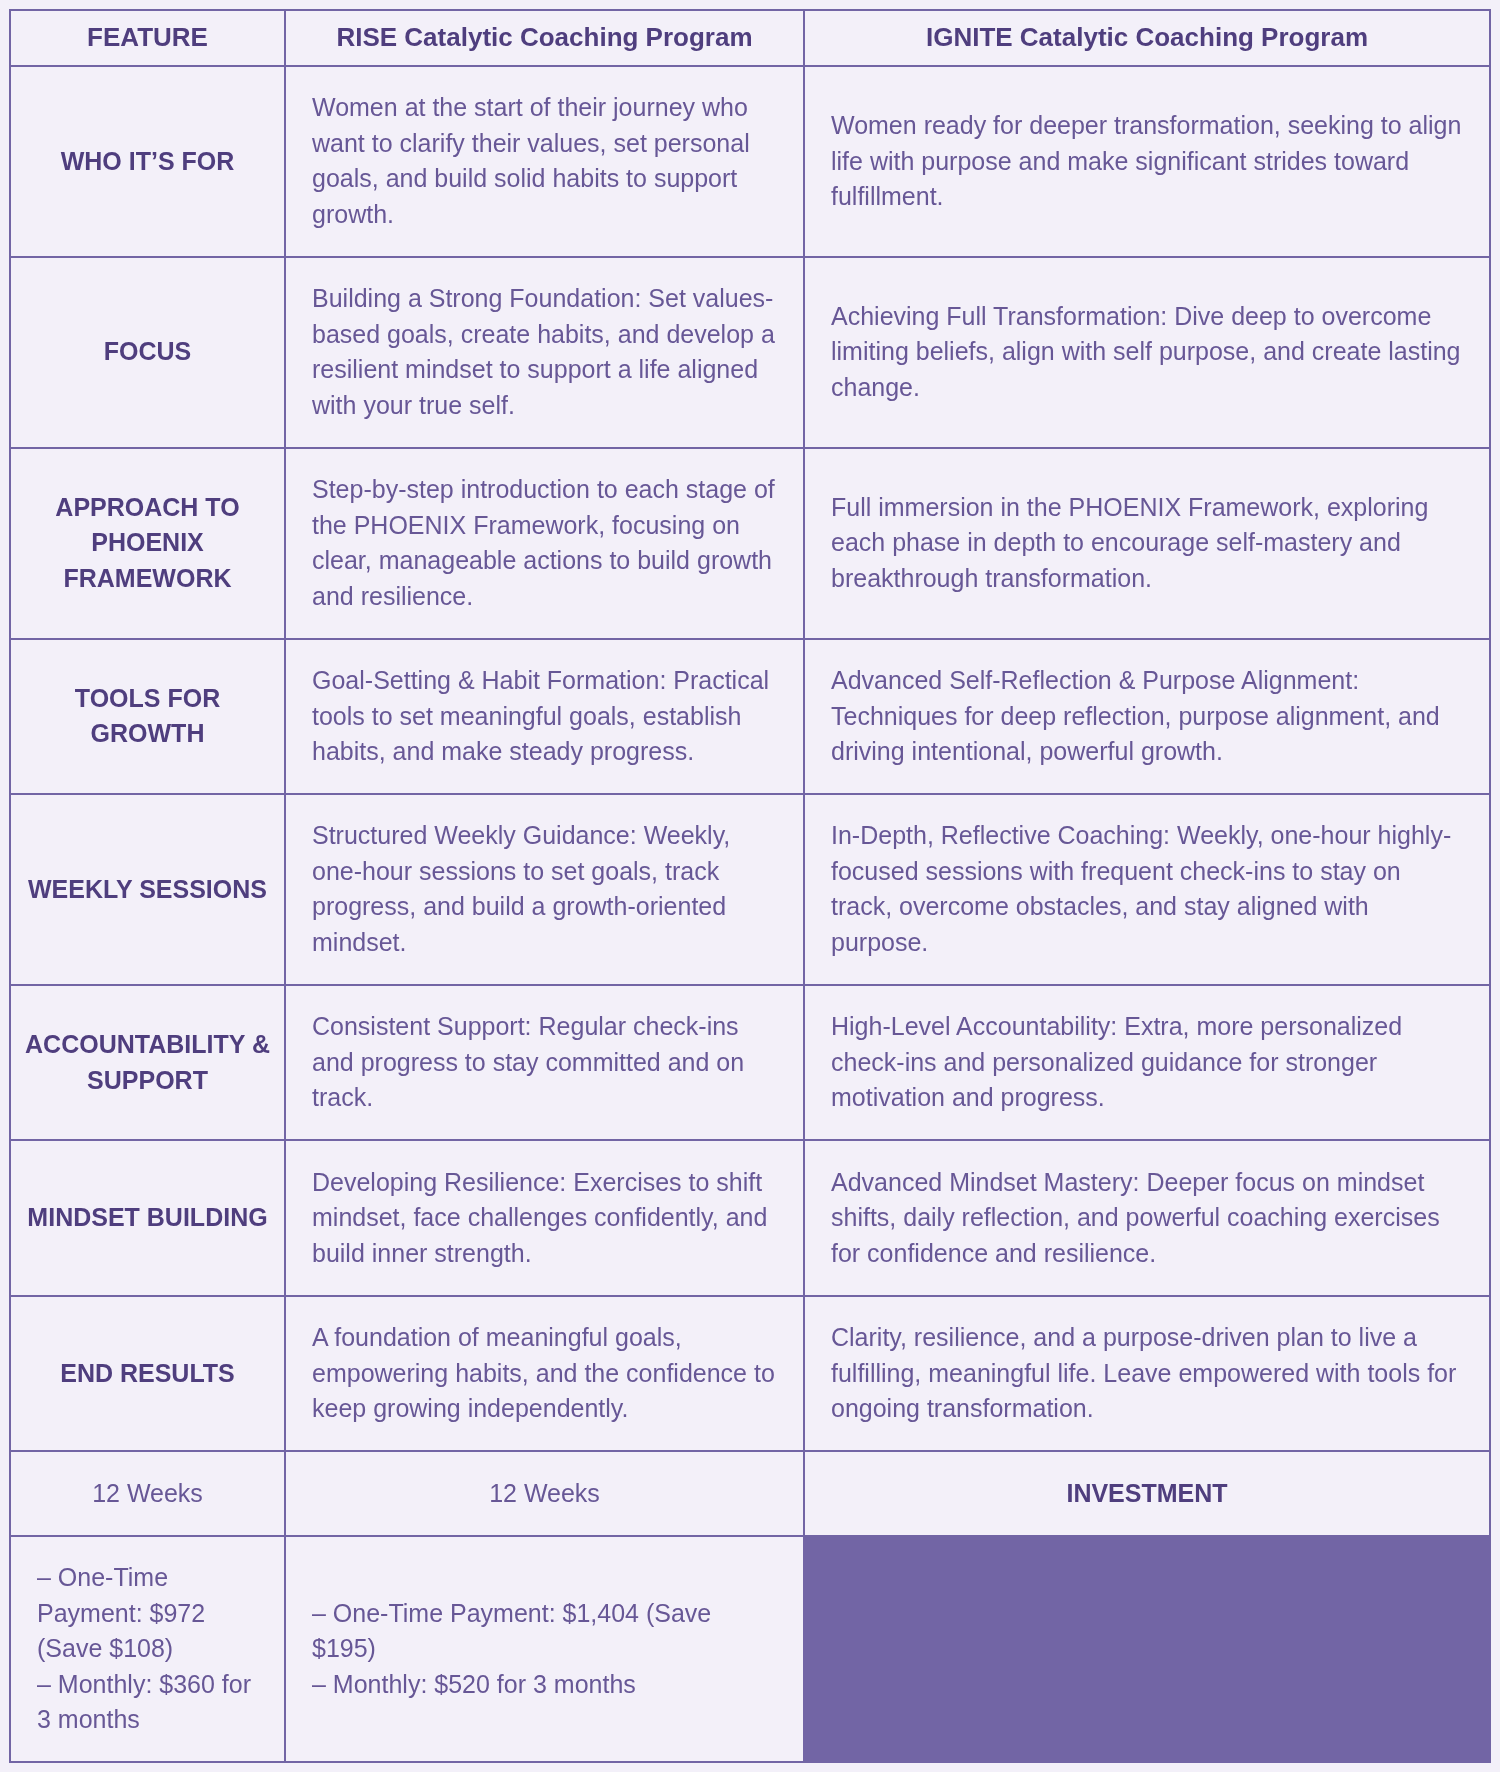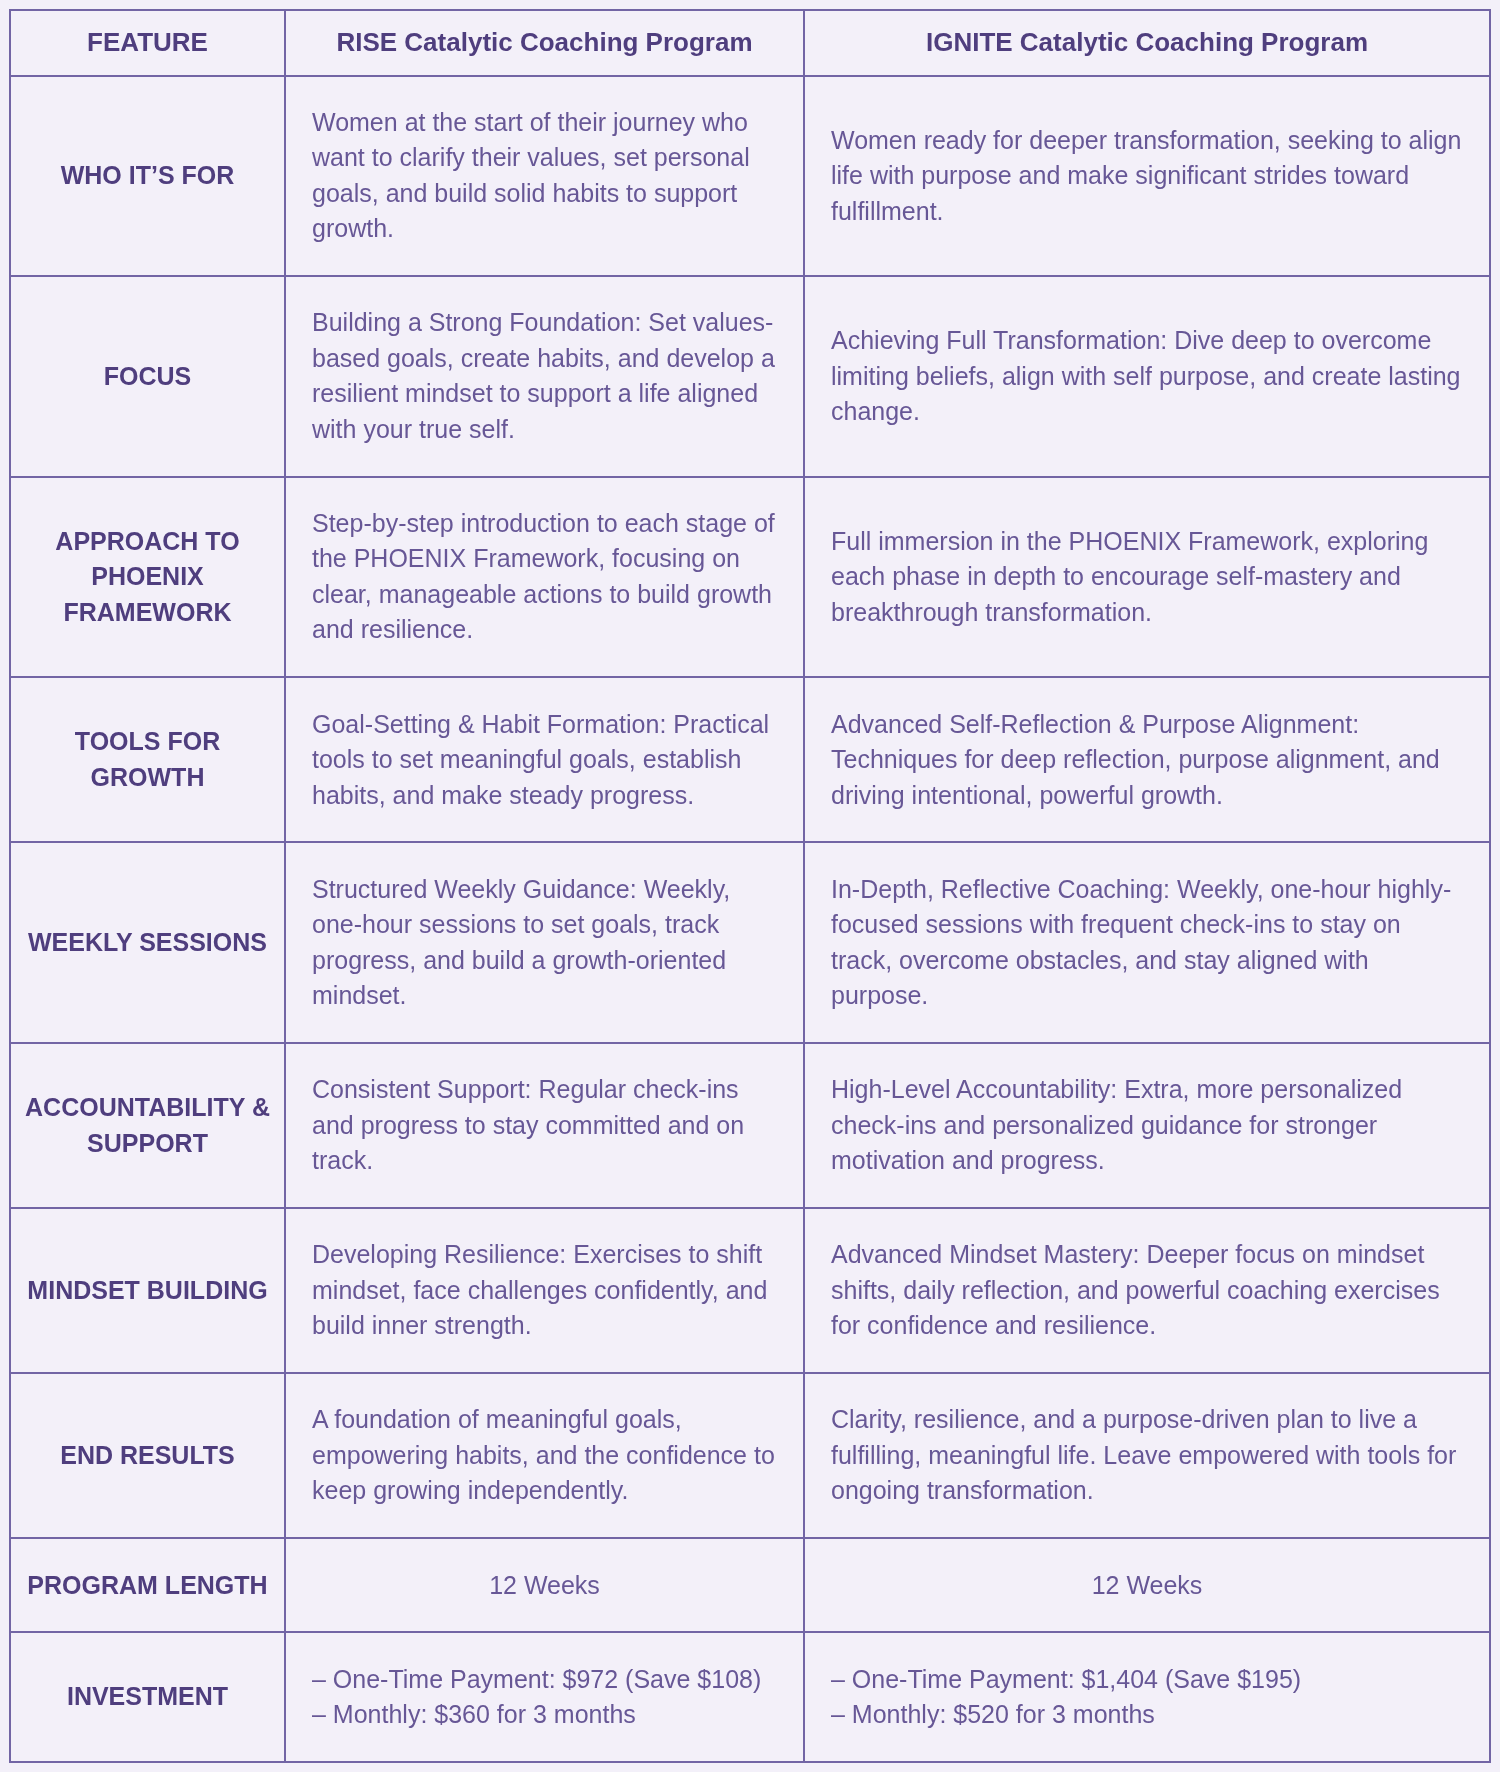--- a/index.html
+++ b/index.html
@@ -78,21 +78,20 @@
   <div class="cell">High-Level Accountability: Extra, more personalized check-ins and personalized guidance for stronger motivation and progress.</div>
 
   <div class="cell feature">MINDSET BUILDING</div>
   <div class="cell">Developing Resilience: Exercises to shift mindset, face challenges confidently, and build inner strength.</div>
   <div class="cell">Advanced Mindset Mastery: Deeper focus on mindset shifts, daily reflection, and powerful coaching exercises for confidence and resilience.</div>
 
   <div class="cell feature">END RESULTS</div>
   <div class="cell">A foundation of meaningful goals, empowering habits, and the confidence to keep growing independently.</div>
   <div class="cell">Clarity, resilience, and a purpose-driven plan to live a fulfilling, meaningful life. Leave empowered with tools for ongoing transformation.</div>
 
-  <div class="cell feature">PROGRAM LENGTH</div>
   <div class="cell center">12 Weeks</div>
   <div class="cell center">12 Weeks</div>
 
   <div class="cell feature">INVESTMENT</div>
   <div class="cell">– One-Time Payment: $972 (Save $108)
 – Monthly: $360 for 3 months</div>
   <div class="cell">– One-Time Payment: $1,404 (Save $195)
 – Monthly: $520 for 3 months</div>
 
 </div>

